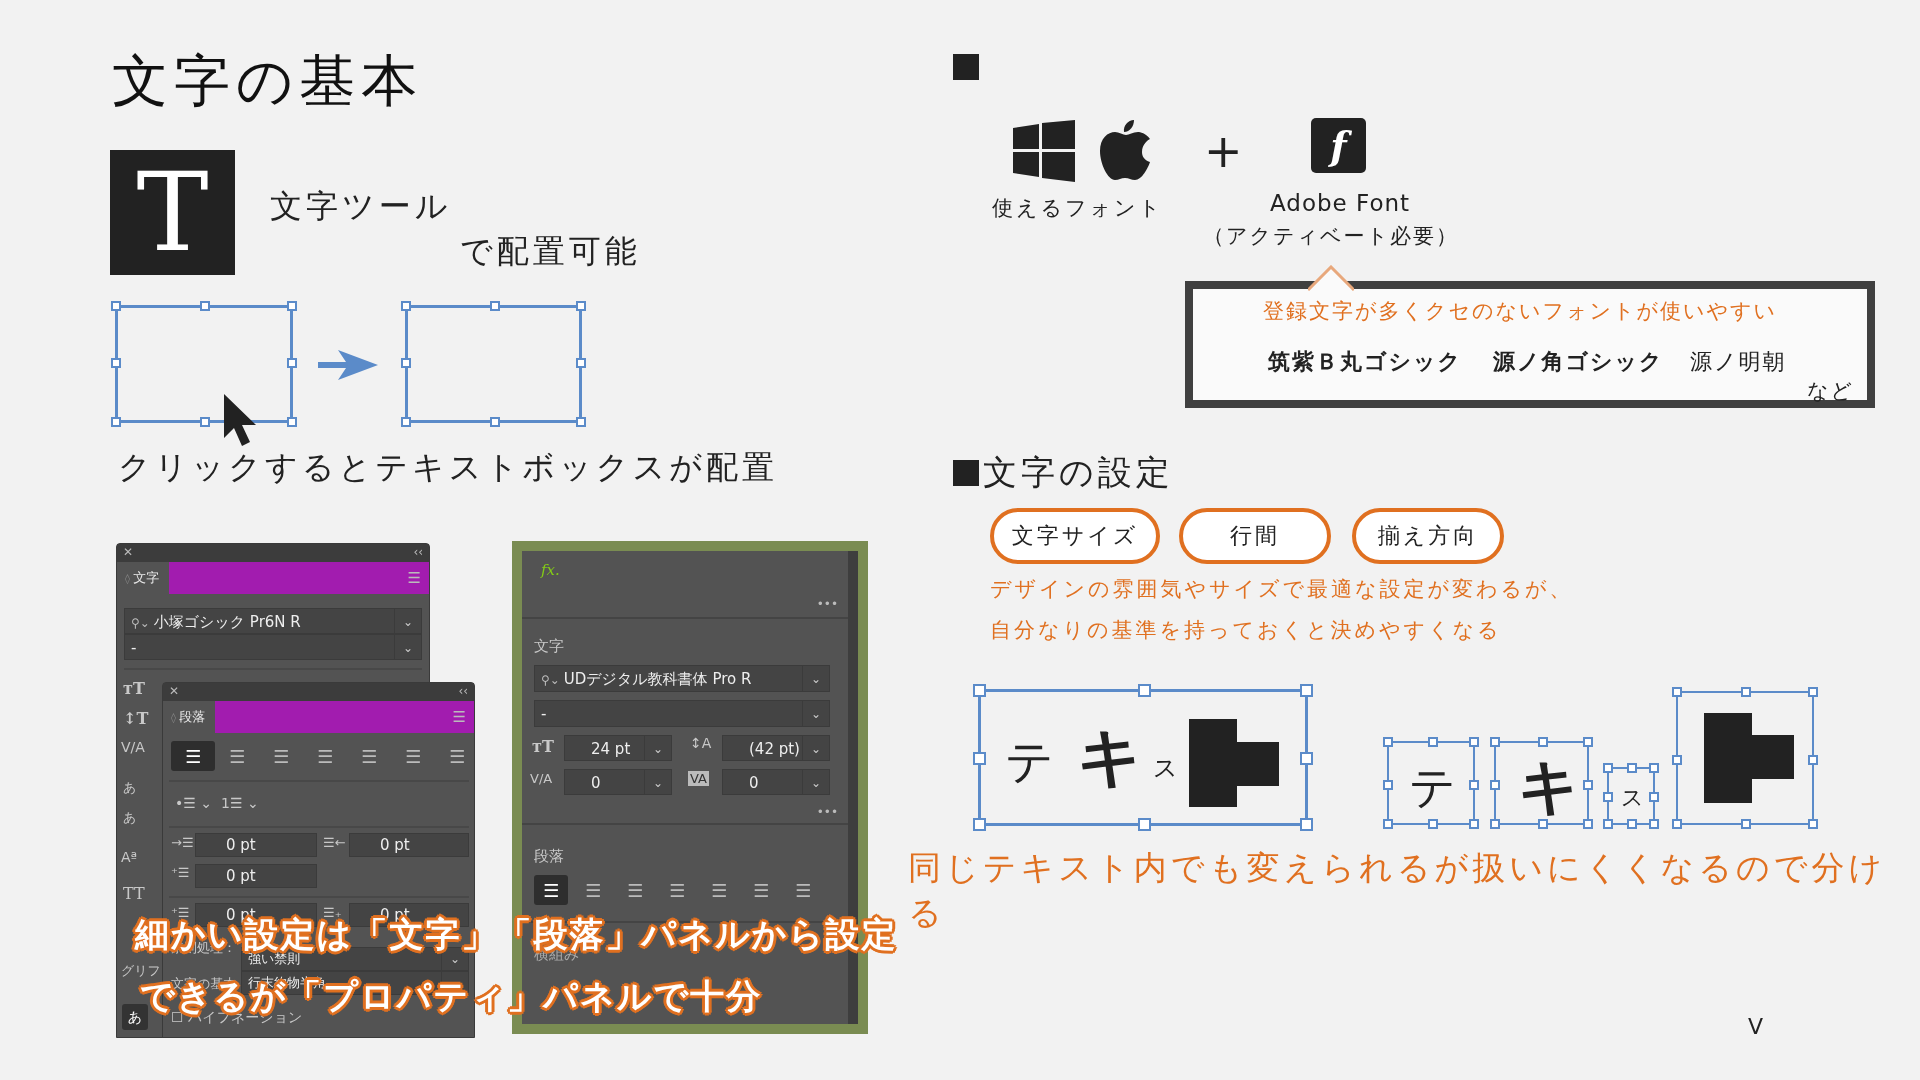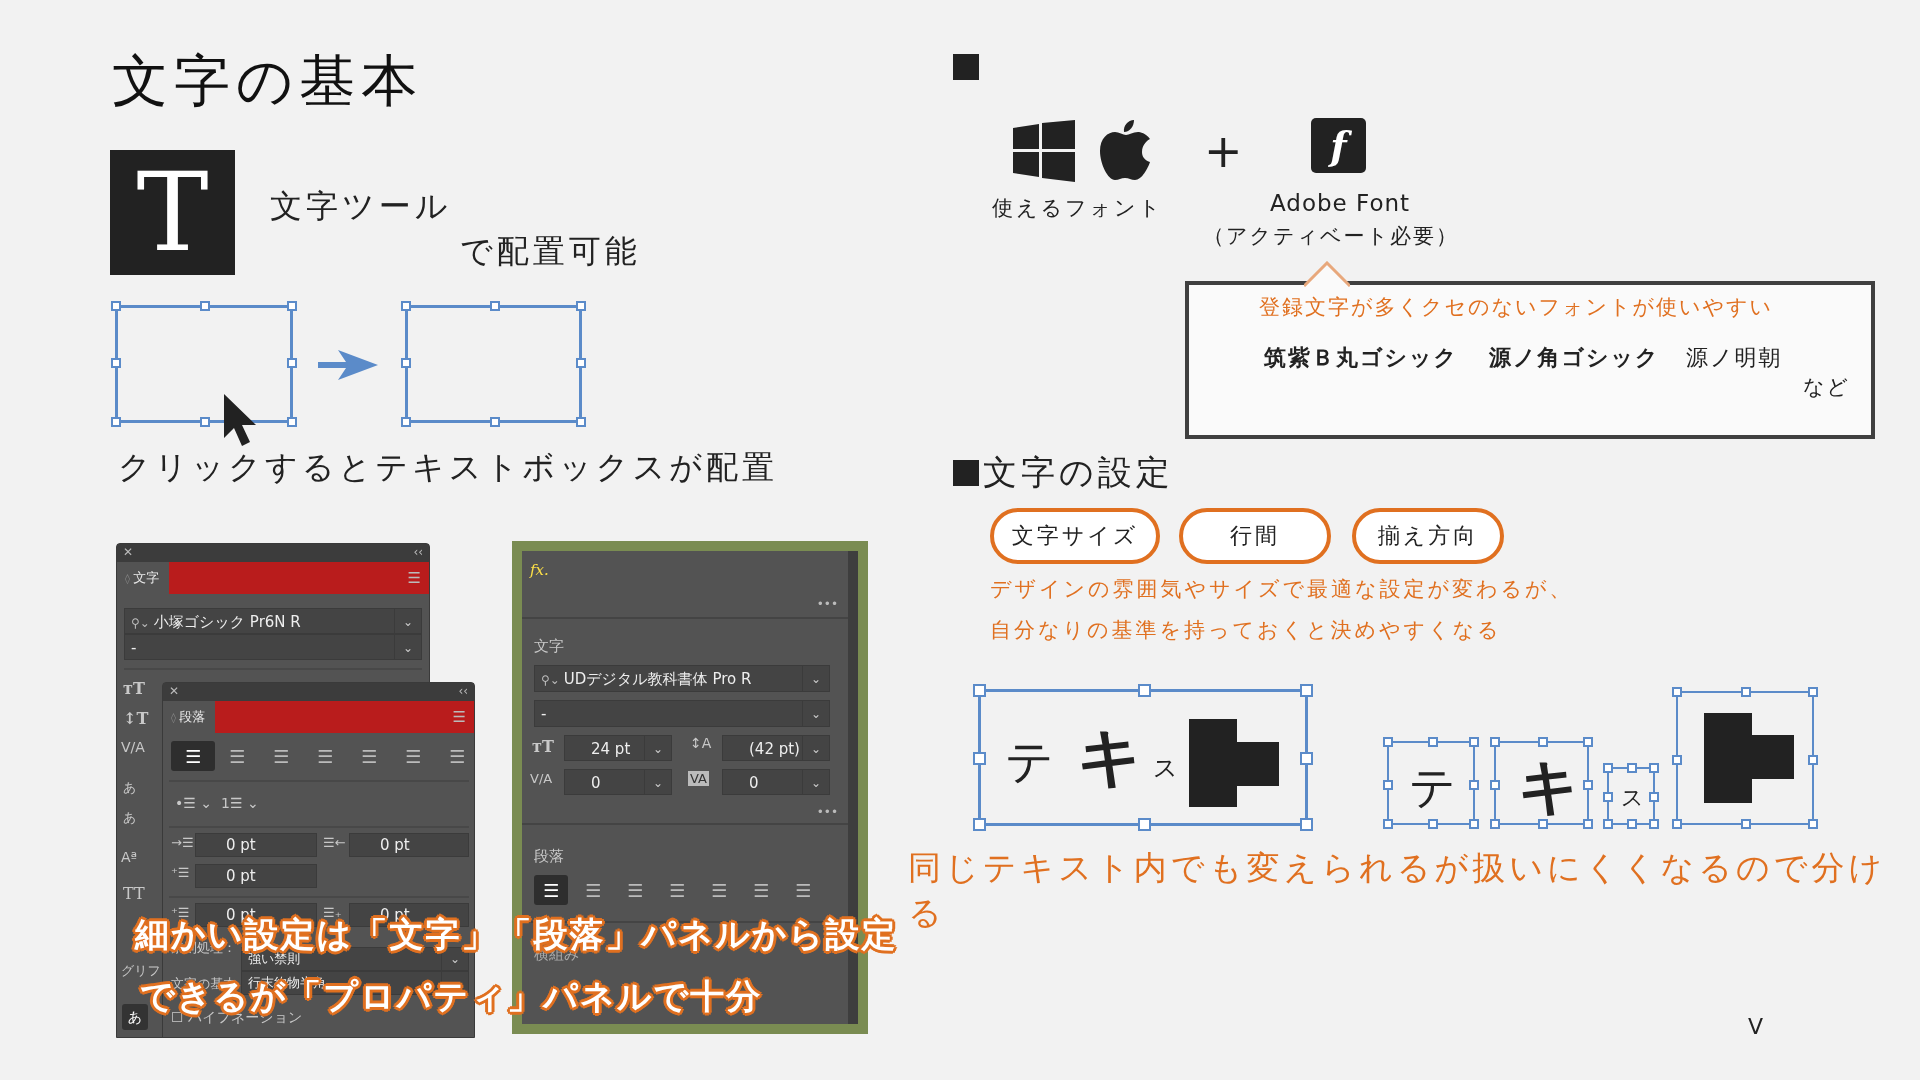--- a/index.html
+++ b/index.html
@@ -11,40 +11,40 @@
   .tool2{left:460px;top:230px;font-size:32px;letter-spacing:4px;}
   .frame{border:3px solid #5b8bc9;box-sizing:border-box;}
   .h{position:absolute;width:10px;height:10px;background:#fff;border:2px solid #5b8bc9;box-sizing:border-box;}
   .frametext{font-size:21px;line-height:42px;letter-spacing:3px;padding:18px 0 0 26px;color:#222;}
   .cursor{left:222px;top:392px;}
   .arrow{left:318px;top:350px;}
   .click{left:118px;top:446px;font-size:32px;letter-spacing:4px;}
   
   .panel{background:#535353;border:1px solid #3a3a3a;box-sizing:border-box;color:#ddd;font-size:14px;}
   .pbar{height:18px;background:#3c3c3c;color:#bbb;font-size:12px;position:relative;}
-  .ptab{height:32px;background:#b91c1c;position:relative;}
+  .ptab{height:32px;background:#a21caf;position:relative;}
   .ptab .tabname{position:absolute;left:0;top:0;height:32px;width:52px;background:#535353;color:#e8e8e8;font-size:13px;line-height:32px;padding-left:8px;box-sizing:border-box;}
   .ptab .menu{position:absolute;right:8px;top:7px;color:#bbb;font-size:15px;}
   .field{position:absolute;background:#444;border:1px solid #3b3b3b;box-sizing:border-box;color:#eee;font-size:15px;line-height:26px;padding-left:6px;}
   .chev{position:absolute;right:0;top:0;width:26px;height:100%;border-left:1px solid #3b3b3b;text-align:center;color:#ccc;font-size:12px;}
   .lbl{position:absolute;color:#c8c8c8;font-size:16px;}
   .alignrow{position:absolute;display:flex;}
   .alignrow span{width:44px;height:30px;display:flex;align-items:center;justify-content:center;color:#bbb;font-size:18px;}
   .alignrow span.on{background:#2e2e2e;border-radius:3px;color:#fff;}
   .sep{position:absolute;height:2px;background:#484848;}
   .props{left:512px;top:541px;width:356px;height:493px;background:#7a8c52;}
   .props .inner{position:absolute;left:10px;top:10px;width:326px;height:473px;background:#535353;}
   .props .scroll{position:absolute;left:336px;top:10px;width:10px;height:473px;background:#3e3e3e;}
   .greenlabel{position:absolute;right:16px;top:-4px;font-size:34px;font-weight:bold;color:#fff;letter-spacing:2px;-webkit-text-stroke:2px #6d8442;paint-order:stroke fill;text-shadow:0 0 3px #6d8442,0 0 3px #6d8442;}
   .overlay{font-size:34px;font-weight:bold;color:#fff;letter-spacing:2px;text-shadow:-2px -2px 0 #e07020,2px -2px 0 #e07020,-2px 2px 0 #e07020,2px 2px 0 #e07020,0 3px 0 #e07020,3px 0 0 #e07020,-3px 0 0 #e07020,0 -3px 0 #e07020;}
   
   .sec{font-size:34px;letter-spacing:4px;color:#222;}
   .sq{display:inline-block;width:26px;height:26px;background:#222;margin-right:4px;vertical-align:-2px;}
   .small{font-size:21px;letter-spacing:3px;color:#222;}
-  .callout{left:1185px;top:281px;width:690px;height:158px;background:#fafafa;border:4px solid #404040;box-sizing:border-box;}
+  .callout{left:1185px;top:281px;width:690px;height:127px;background:#fafafa;border:8px solid #404040;box-sizing:border-box;}
   .orange{color:#e07020;}
   .pill{position:absolute;height:56px;border:4px solid #e07020;border-radius:28px;background:#fff;box-sizing:border-box;font-size:22px;text-align:center;line-height:48px;letter-spacing:3px;color:#222;}
   .glyph{position:absolute;color:#222;}
 </style>
 </head>
 <body>
 
 <div class="abs title">文字の基本</div>
 
 <div class="abs tbox">T</div>
@@ -144,21 +144,21 @@
   <div class="field" style="left:186px;top:220px;width:120px;height:24px;line-height:22px;padding-left:30px;"><span>0 pt</span></div>
   <div class="lbl" style="left:8px;top:256px;font-size:13px;">禁則処理：</div>
   <div class="field" style="left:78px;top:264px;width:228px;height:24px;line-height:22px;font-size:13px;"><span>強い禁則</span><span class="chev">⌄</span></div>
   <div class="lbl" style="left:8px;top:292px;font-size:13px;">文字の基本</div>
   <div class="field" style="left:78px;top:288px;width:228px;height:24px;line-height:22px;font-size:13px;"><span>行末約物半角</span><span class="chev">⌄</span></div>
   <div class="lbl" style="left:8px;top:326px;font-size:14px;"><span>☐ </span><span>ハイフネーション</span></div>
 </div>
 
 <div class="abs props">
   <div class="inner">
-    <div class="lbl" style="left:8px;top:10px;font-style:italic;color:#fde047;font-size:15px;font-family:'DejaVu Serif',serif;">fx.</div>
+    <div class="lbl" style="left:19px;top:10px;font-style:italic;color:#84cc16;font-size:15px;font-family:'DejaVu Serif',serif;">fx.</div>
     <div class="lbl" style="right:10px;top:46px;font-size:12px;color:#bbb;">•••</div>
     <div class="sep" style="left:0;top:66px;width:326px;background:#444;"></div>
     <div class="lbl" style="left:12px;top:86px;font-size:15px;">文字</div>
     <div class="field" style="left:12px;top:114px;width:296px;height:27px;">
       <span style="color:#bbb;font-size:12px;">⚲⌄ </span><span>UDデジタル教科書体 Pro R</span>
       <span class="chev">⌄</span>
     </div>
     <div class="field" style="left:12px;top:149px;width:296px;height:27px;">
       <span>-</span>
       <span class="chev">⌄</span>

